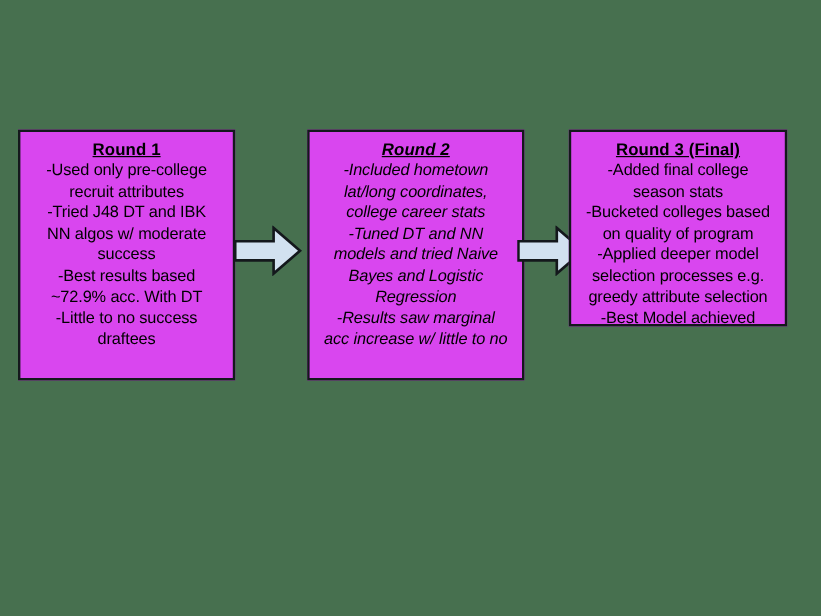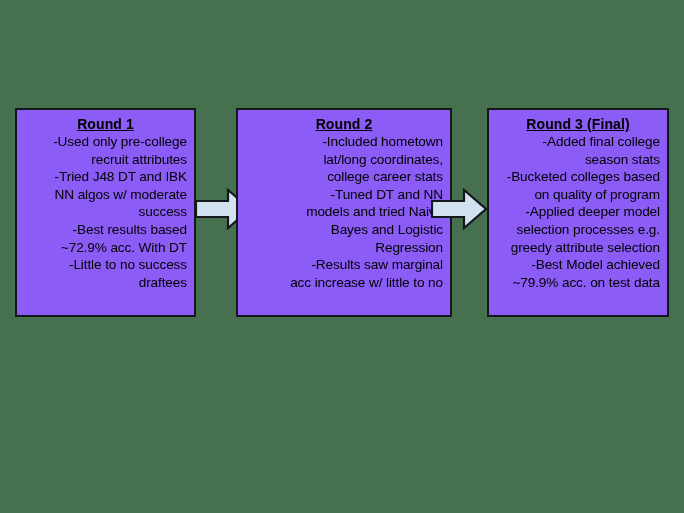--- a/index.html
+++ b/index.html
@@ -14,41 +14,41 @@
     overflow: hidden;
   }
   #canvas {
     position: relative;
     width: 684px;
     height: 513px;
   }
   .process-box {
     position: absolute;
     box-sizing: border-box;
-    background: #8b5cf6;
+    background: #d946ef;
     border: 2px solid #14181c;
     padding: 5px 7px 11px 7px;
     overflow: hidden;
   }
   .box-title {
     text-align: center;
     font-weight: bold;
     font-size: 14px;
     line-height: 18px;
     color: #000000;
     text-decoration: underline;
     letter-spacing: 0.1px;
     margin-bottom: 0px;
     white-space: nowrap;
   }
   .box-body {
     font-size: 13.6px;
     line-height: 17.6px;
     color: #000000;
-    text-align: right;
+    text-align: center;
     letter-spacing: -0.1px;
   }
   .box-body .line {
     white-space: nowrap;
   }
   .arrow {
     position: absolute;
   }
   .arrow svg {
     display: block;
@@ -73,42 +73,42 @@
       <div class="line">draftees</div>
     </div>
   </div>
 
   <div class="arrow" id="arrow-1" style="left:195px; top:188px; width:57px; height:42px;">
     <svg width="57" height="42" viewBox="0 0 57 42">
       <polygon points="1,13 33,13 33,2 55,21 33,40 33,29 1,29" fill="#d2e1f0" stroke="#14181c" stroke-width="2.2" stroke-linejoin="miter"></polygon>
     </svg>
   </div>
 
-  <div class="process-box" id="box-2" style="left:236px; top:108px; width:216px; height:209px;">
+  <div class="process-box" id="box-2" style="left:256px; top:108px; width:181px; height:209px;font-style:italic;">
     <div class="box-title">Round 2</div>
     <div class="box-body">
       <div class="line">-Included hometown</div>
       <div class="line">lat/long coordinates,</div>
       <div class="line">college career stats</div>
       <div class="line">-Tuned DT and NN</div>
       <div class="line">models and tried Naive</div>
       <div class="line">Bayes and Logistic</div>
       <div class="line">Regression</div>
       <div class="line">-Results saw marginal</div>
       <div class="line">acc increase w/ little to no</div>
     </div>
   </div>
 
   <div class="arrow" id="arrow-2" style="left:431px; top:188px; width:57px; height:42px;">
     <svg width="57" height="42" viewBox="0 0 57 42">
       <polygon points="1,13 33,13 33,2 55,21 33,40 33,29 1,29" fill="#d2e1f0" stroke="#14181c" stroke-width="2.2" stroke-linejoin="miter"></polygon>
     </svg>
   </div>
 
-  <div class="process-box" id="box-3" style="left:487px; top:108px; width:182px; height:209px;">
+  <div class="process-box" id="box-3" style="left:474px; top:108px; width:182px; height:164px;">
     <div class="box-title">Round 3 (Final)</div>
     <div class="box-body">
       <div class="line">-Added final college</div>
       <div class="line">season stats</div>
       <div class="line">-Bucketed colleges based</div>
       <div class="line">on quality of program</div>
       <div class="line">-Applied deeper model</div>
       <div class="line">selection processes e.g.</div>
       <div class="line">greedy attribute selection</div>
       <div class="line">-Best Model achieved</div>

